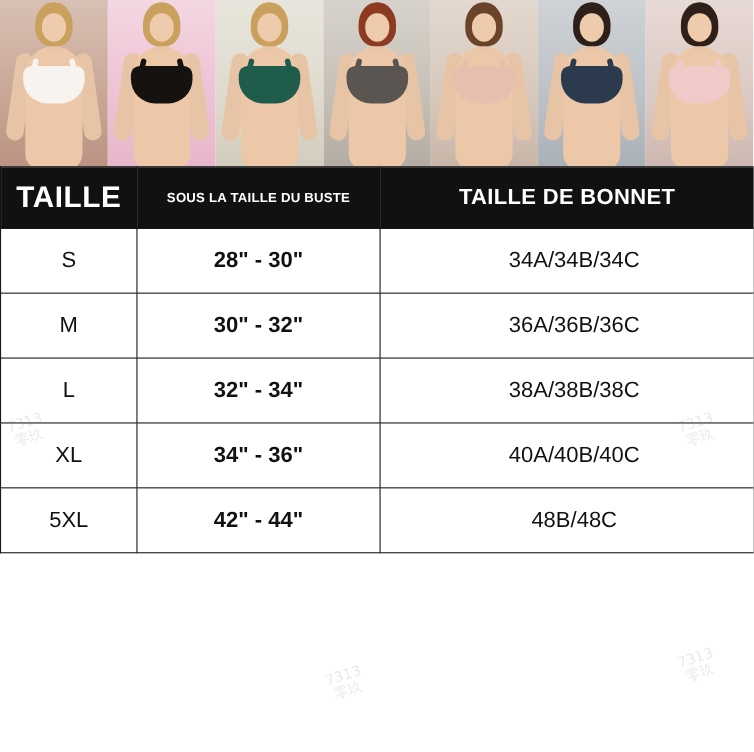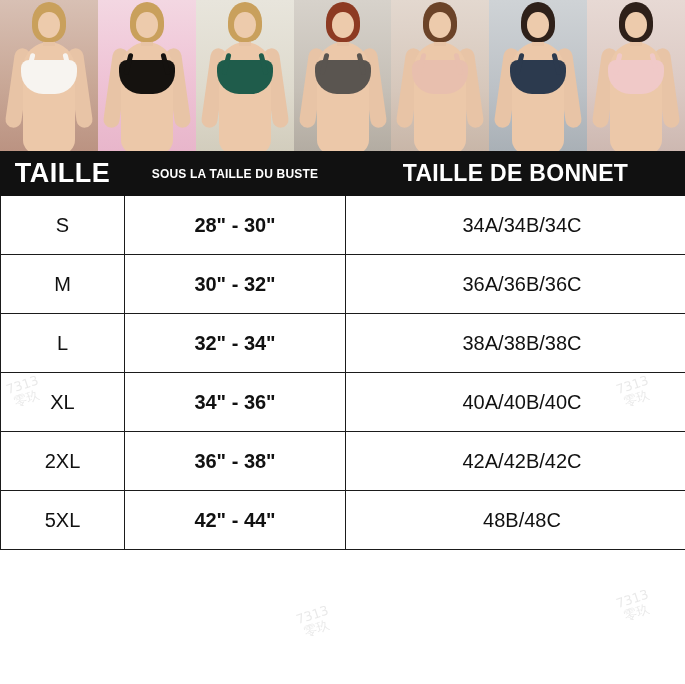--- a/index.html
+++ b/index.html
@@ -108,30 +108,30 @@
   }
   .table th, .table td {
     border: 1px solid #1b1b1b;
     text-align: center;
     color: #111;
   }
   .table thead th {
     background: #111111;
     color: #ffffff;
     border-color: #111111;
-    height: 44px;
+    height: 56px;
     font-weight: 700;
   }
   .col-size   { width: 124px; }
   .col-under  { width: 221px; }
   .col-cup    { width: 340px; }
 
   th.h-size { font-size: 27px; letter-spacing: .5px; }
   th.h-under { font-size: 12px; letter-spacing: .2px; }
-  th.h-cup  { font-size: 23px; letter-spacing: .3px; }
+  th.h-cup  { font-size: 20px; letter-spacing: .3px; }
 
   .table tbody td { height: 59px; font-size: 20px; }
   td.c-size { font-size: 20px; }
   td.c-under { font-size: 20px; font-weight: 700; }
   td.c-cup { font-size: 21px; text-align: center; padding-left: 14px; }
 
   
   .wm {
     position: absolute;
     color: rgba(120,120,120,0.16);
@@ -273,25 +273,20 @@
         <td class="c-size">L</td>
         <td class="c-under">32" - 34"</td>
         <td class="c-cup">38A/38B/38C</td>
       </tr>
       <tr>
         <td class="c-size">XL</td>
         <td class="c-under">34" - 36"</td>
         <td class="c-cup">40A/40B/40C</td>
       </tr>
       <tr>
-        <td class="c-size">2XL</td>
-        <td class="c-under">36" - 38"</td>
-        <td class="c-cup">42A/42B/42C</td>
-      </tr>
-      <tr>
         <td class="c-size">5XL</td>
         <td class="c-under">42" - 44"</td>
         <td class="c-cup">48B/48C</td>
       </tr>
     </tbody>
   </table>
 
   <div class="wm" style="left:8px;  top:378px;">
     <b>7313</b>
     <b>零玖</b>

